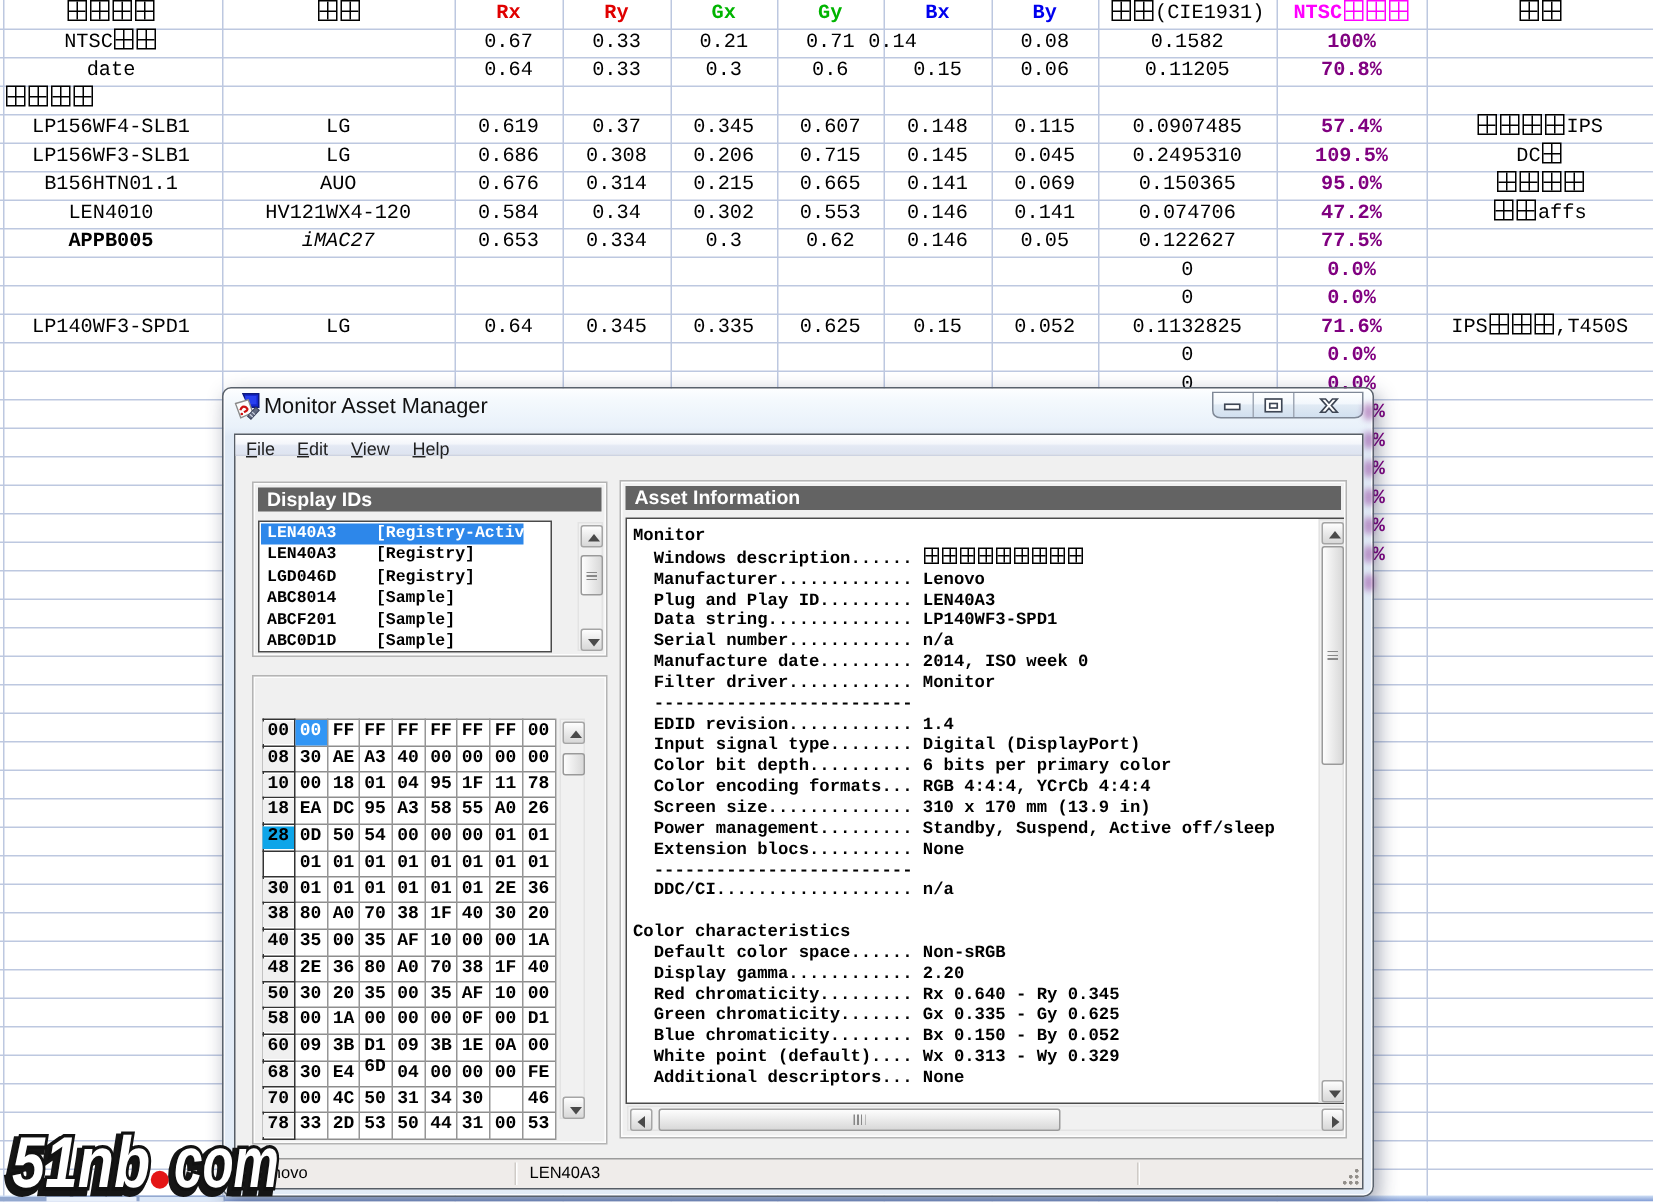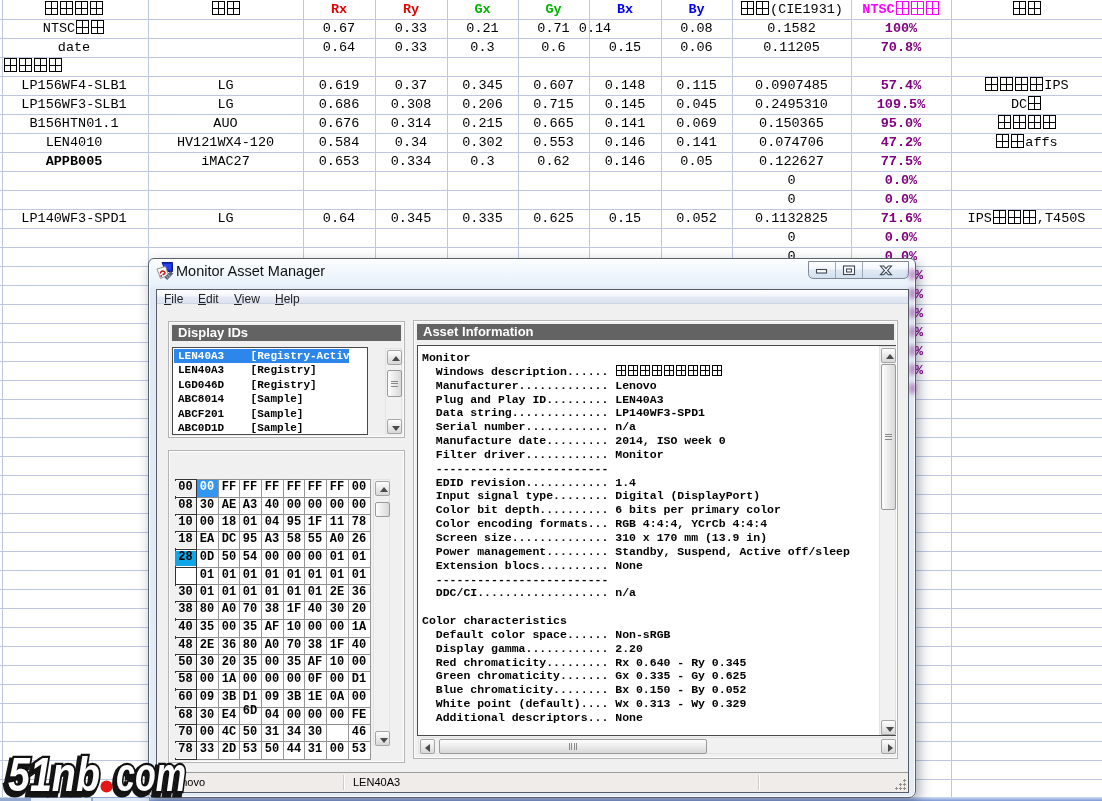--- a/index.html
+++ b/index.html
@@ -197,21 +197,21 @@
 <div class="cell" style="left:303px;top:133px;width:72px;">0.584</div>
 <div class="cell" style="left:375px;top:133px;width:72px;">0.34</div>
 <div class="cell" style="left:447px;top:133px;width:71px;">0.302</div>
 <div class="cell" style="left:518px;top:133px;width:71px;">0.553</div>
 <div class="cell" style="left:589px;top:133px;width:72px;">0.146</div>
 <div class="cell" style="left:661px;top:133px;width:71px;">0.141</div>
 <div class="cell" style="left:732px;top:133px;width:119px;">0.074706</div>
 <div class="cell" style="left:851px;top:133px;width:100px;color:#800080;font-weight:bold">47.2%</div>
 <div class="cell" style="left:951px;top:133px;width:151px;"><i class="c"></i><i class="c"></i>affs</div>
 <div class="cell" style="left:0px;top:152px;width:148px;font-weight:bold">APPB005</div>
-<div class="cell" style="left:148px;top:152px;width:155px;">iMAC27</div>
+<div class="cell" style="left:148px;top:152px;width:155px;font-style:italic;">iMAC27</div>
 <div class="cell" style="left:303px;top:152px;width:72px;">0.653</div>
 <div class="cell" style="left:375px;top:152px;width:72px;">0.334</div>
 <div class="cell" style="left:447px;top:152px;width:71px;">0.3</div>
 <div class="cell" style="left:518px;top:152px;width:71px;">0.62</div>
 <div class="cell" style="left:589px;top:152px;width:72px;">0.146</div>
 <div class="cell" style="left:661px;top:152px;width:71px;">0.05</div>
 <div class="cell" style="left:732px;top:152px;width:119px;">0.122627</div>
 <div class="cell" style="left:851px;top:152px;width:100px;color:#800080;font-weight:bold">77.5%</div>
 <div class="cell" style="left:732px;top:171px;width:119px;">0</div>
 <div class="cell" style="left:851px;top:171px;width:100px;color:#800080;font-weight:bold">0.0%</div>

